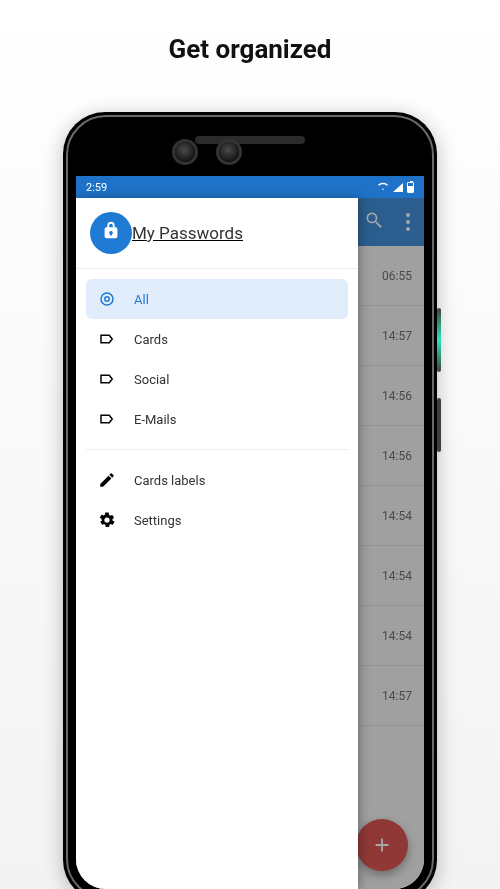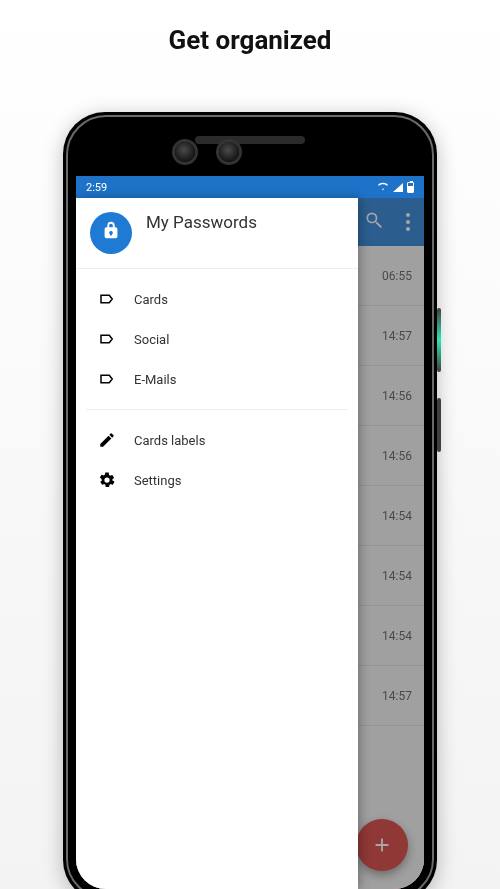--- a/index.html
+++ b/index.html
@@ -7,21 +7,21 @@
   body {
     font-family: -apple-system, BlinkMacSystemFont, "Segoe UI", Roboto, Helvetica, Arial, sans-serif;
     background: linear-gradient(#ffffff, #f3f3f3);
     position: relative;
   }
   .promo-title {
     text-align: center;
     font-size: 26px;
     font-weight: 700;
     color: #111;
-    padding-top: 25px;
+    padding-top: 34px;
   }
 
   
   .phone {
     position: absolute;
     left: 63px;
     top: 112px;
     width: 374px;
     height: 790px;
     background: #000;
@@ -142,23 +142,24 @@
   
   .drawer {
     position: absolute;
     left:0; top:22px; bottom:0;
     width: 282px;
     background: #fff;
     box-shadow: 2px 0 10px rgba(0,0,0,0.3);
     display:flex; flex-direction:column;
   }
   .drawer-header {
-    display:flex; gap:14px;
+    display:flex; align-items:center; 
     padding: 14px 16px 14px 14px;
     border-bottom: 1px solid #eee;
+    text-decoration: underline;
   }
   .lock-badge {
     width: 42px; height: 42px; border-radius:50%;
     background: #1e7ad3;
     display:flex; align-items:center; justify-content:center;
   }
   .lock-badge svg { width:22px; height:22px; fill:#fff; }
   .drawer-title { font-size: 17px; color:#333; font-weight:400; }
   .drawer-list { padding: 10px 10px; }
   .drawer-item {
@@ -258,20 +259,29 @@
         <div class="lock-badge">
           <span>
             <svg viewBox="0 0 24 24">
                 <path d="M12 2a4 4 0 0 0-4 4v2H7a2 2 0 0 0-2 2v8a2 2 0 0 0 2 2h10a2 2 0 0 0 2-2v-8a2 2 0 0 0-2-2h-1V6a4 4 0 0 0-4-4zm-2 4a2 2 0 1 1 4 0v2h-4V6zm2 6a2 2 0 0 1 1 3.73V17h-2v-1.27A2 2 0 0 1 12 12z"></path>
               </svg>
           </span>
         </div>
         <div class="drawer-title">My Passwords</div>
       </div>
       <div class="drawer-list">
+        <div class="drawer-item selected">
+          <span class="icon">
+            <svg viewBox="0 0 24 24" fill="none" stroke="#1e7ad3" stroke-width="2">
+                <circle cx="12" cy="12" r="8"></circle>
+                <circle cx="12" cy="12" r="3"></circle>
+              </svg>
+          </span>
+          <span>All</span>
+        </div>
         <div class="drawer-item">
           <span class="icon">
             <svg viewBox="0 0 24 24" fill="none" stroke="#000" stroke-width="2">
                 <path d="M4 7h11l4 5-4 5H4z"></path>
               </svg>
           </span>
           <span>Cards</span>
         </div>
         <div class="drawer-item">
           <span class="icon">

